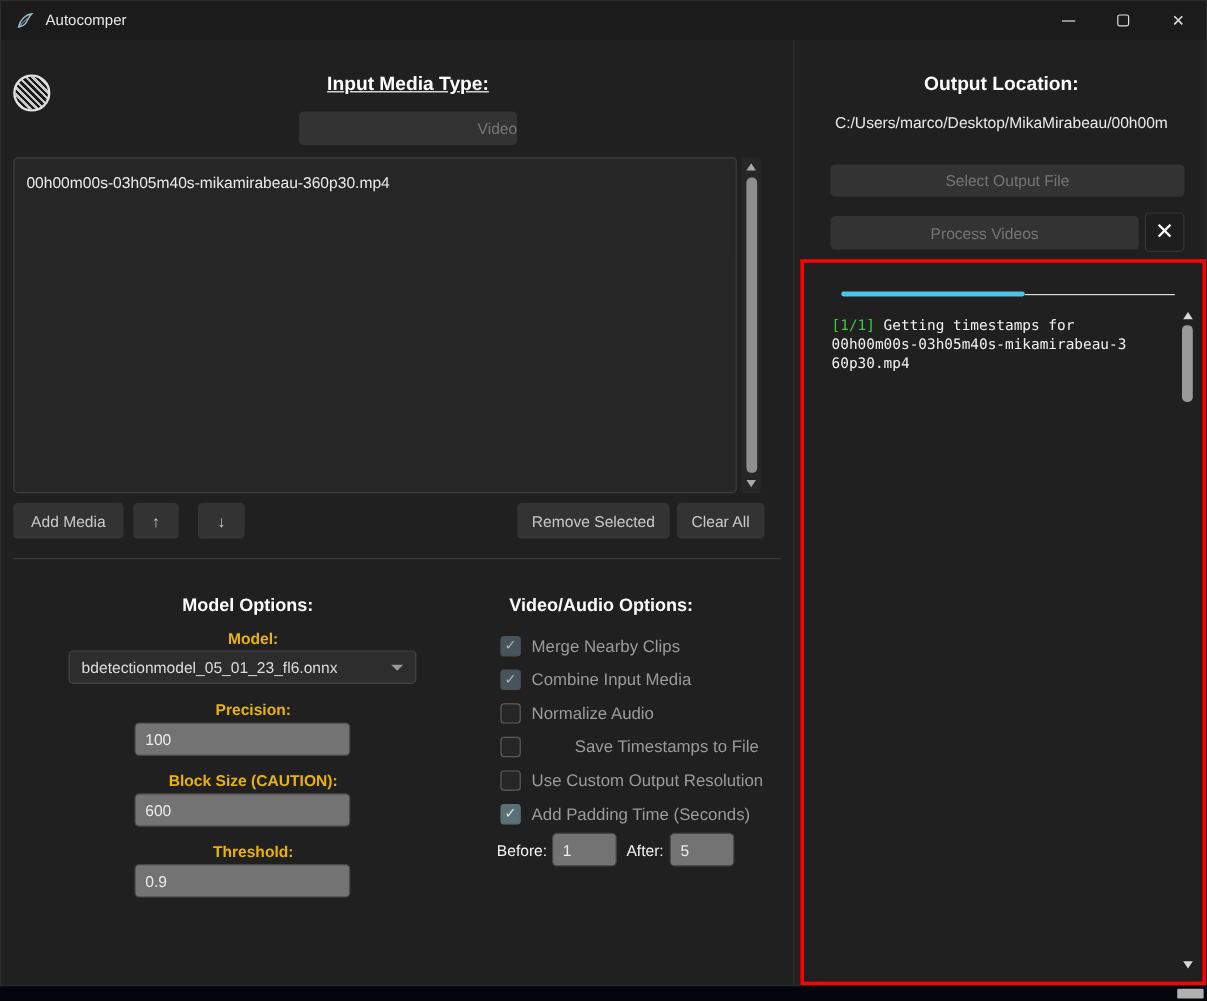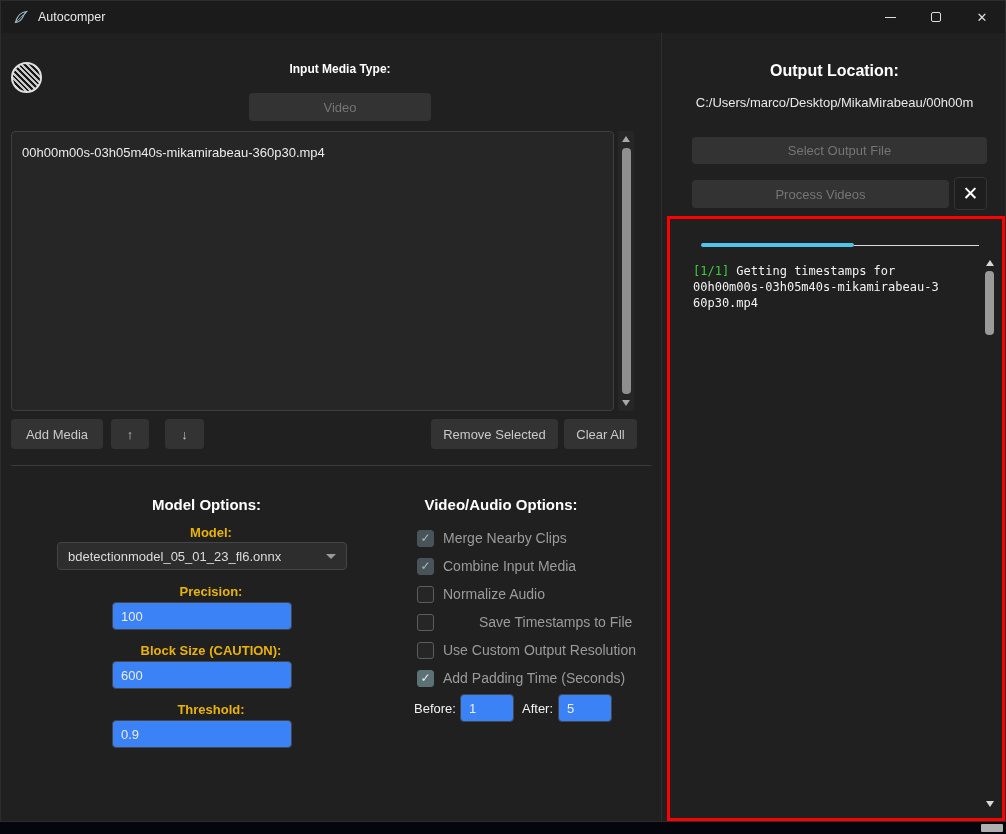--- a/index.html
+++ b/index.html
@@ -15,27 +15,27 @@
   .win-controls { margin-left:auto; display:flex; height:32px; }
   .win-btn { width:46px; height:32px; display:flex; align-items:center; justify-content:center; cursor:pointer; color:#ddd; }
   .glyph-min { width:11px; height:1px; background:#ddd; display:block; }
   .glyph-max { width:10px; height:10px; border:1px solid #ddd; border-radius:2px; display:block; }
   .glyph-close { font-size:13px; line-height:1; }
 
   
   .btn { position:absolute; background:#333333; border:none; border-radius:4px; color:#c9c9c9; font-size:13px; font-family:inherit; cursor:pointer; }
   .btn.disabled { color:#757575; }
   .heading { position:absolute; font-weight:bold; color:#fff; }
-  .text-input { position:absolute; background:#3b82f6; border:1px solid #454545; border-radius:4px; color:#ececec; font-size:13px; padding:0 8px; font-family:inherit; }
+  .text-input { position:absolute; background:#737373; border:1px solid #454545; border-radius:4px; color:#ececec; font-size:13px; padding:0 8px; font-family:inherit; }
 
   
   .logo { position:absolute; left:10px; top:61px; width:31px; height:31px; border-radius:50%; border:2px solid #e0e0e0;
           background:repeating-linear-gradient(45deg,#c8c8c8 0 2px,#191919 2px 4px); }
-  .input-heading { left:9px; top:61px; width:660px; text-align:center; font-size:12px; }
-  .video-btn { left:248px; top:92px; width:182px; height:28px; }
+  .input-heading { left:9px; top:61px; width:660px; text-align:center; font-size:16px;text-decoration:underline; }
+  .video-btn { left:248px; top:92px; width:182px; height:28px;text-align:right; }
   .listbox { position:absolute; left:10px; top:130px; width:603px; height:280px; background:#262626; border:1px solid #3e3e3e; border-radius:4px; padding:13px 10px; }
   .list-item { font-size:13px; color:#ebebeb; white-space:nowrap; overflow:hidden; }
 
   .vscroll { position:absolute; display:flex; flex-direction:column; align-items:center; }
   .list-scroll { left:617px; top:130px; width:16px; height:280px; background:#262626; border-radius:3px; }
   .scroll-arrow { width:0; height:0; border-left:4px solid transparent; border-right:4px solid transparent; margin:5px 0; flex:none; }
   .scroll-arrow.up { border-bottom:6px solid #a8a8a8; }
   .scroll-arrow.down { border-top:6px solid #a8a8a8; }
   .scroll-thumb { width:9px; background:#8f8f8f; border-radius:4px; }
   .list-scroll .scroll-thumb { flex:1; margin:1px 0; }

